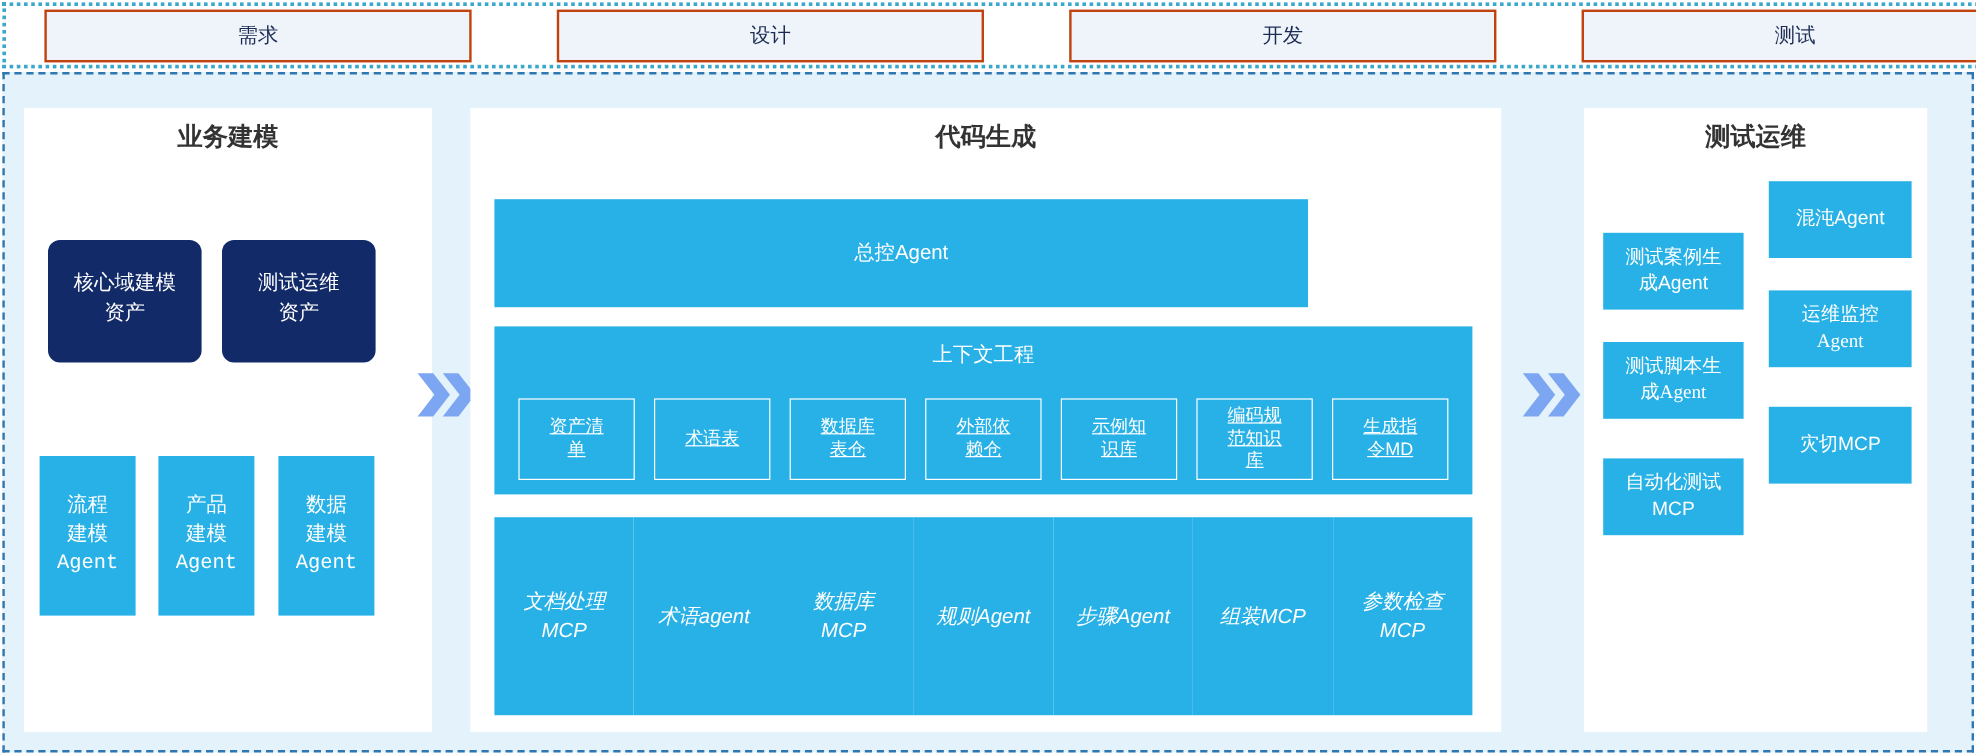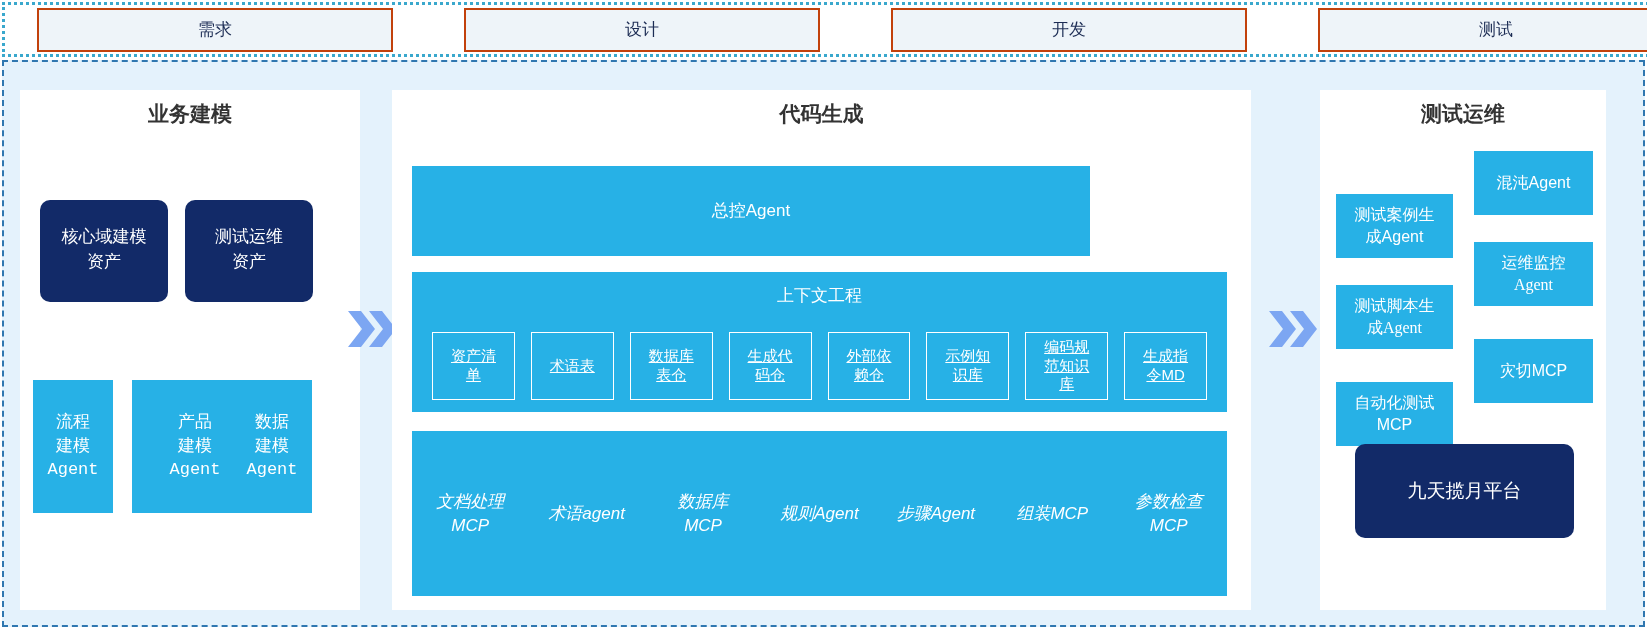--- a/index.html
+++ b/index.html
@@ -166,21 +166,21 @@
 
     <div class="panel panel-business">
       <div class="panel-title">业务建模</div>
       <div class="navy-box asset-box" style="left:20px;">核心域建模
 资产</div>
       <div class="navy-box asset-box" style="left:165px;">测试运维
 资产</div>
       <div class="cyan-box agent-col" style="left:13px;">流程
 建模
 Agent</div>
-      <div class="cyan-box agent-col" style="left:112px;padding-left:23px;">产品
+      <div class="cyan-box agent-col" style="left:112px;">产品
 建模
 Agent</div>
       <div class="cyan-box agent-col" style="left:212px;">数据
 建模
 Agent</div>
     </div>
 
     <svg class="chevron chevron-left-gap" viewBox="0 0 50 38">
       <path d="M1 1 L14 1 L28 19 L14 37 L1 37 L15 19 Z" fill="#7ca6f2"></path>
       <path d="M22 1 L35 1 L49 19 L35 37 L22 37 L36 19 Z" fill="#7ca6f2"></path>
@@ -192,22 +192,20 @@
       <div class="cyan-box master-bar">总控Agent</div>
 
       <div class="context-box">
         <div class="context-title">上下文工程</div>
         <div class="context-items">
           <div class="context-item">资产清
 单</div>
           <div class="context-item">术语表</div>
           <div class="context-item">数据库
 表仓</div>
-          <div class="context-item">生成代
-码仓</div>
           <div class="context-item">外部依
 赖仓</div>
           <div class="context-item">示例知
 识库</div>
           <div class="context-item">编码规
 范知识
 库</div>
           <div class="context-item">生成指
 令MD</div>
         </div>
@@ -237,17 +235,16 @@
       <div class="cyan-box testops-box testops-col1 testops-row1">测试案例生
 成Agent</div>
       <div class="cyan-box testops-box testops-col2 testops-row1">混沌Agent</div>
       <div class="cyan-box testops-box testops-col1 testops-row2">测试脚本生
 成Agent</div>
       <div class="cyan-box testops-box testops-col2 testops-row2">运维监控
 Agent</div>
       <div class="cyan-box testops-box testops-col1 testops-row3">自动化测试
 MCP</div>
       <div class="cyan-box testops-box testops-col2 testops-row3">灾切MCP</div>
-      <div class="navy-box platform-box">九天揽月平台</div>
     </div>
 
   </div>
 </div>
 
 </body></html>

